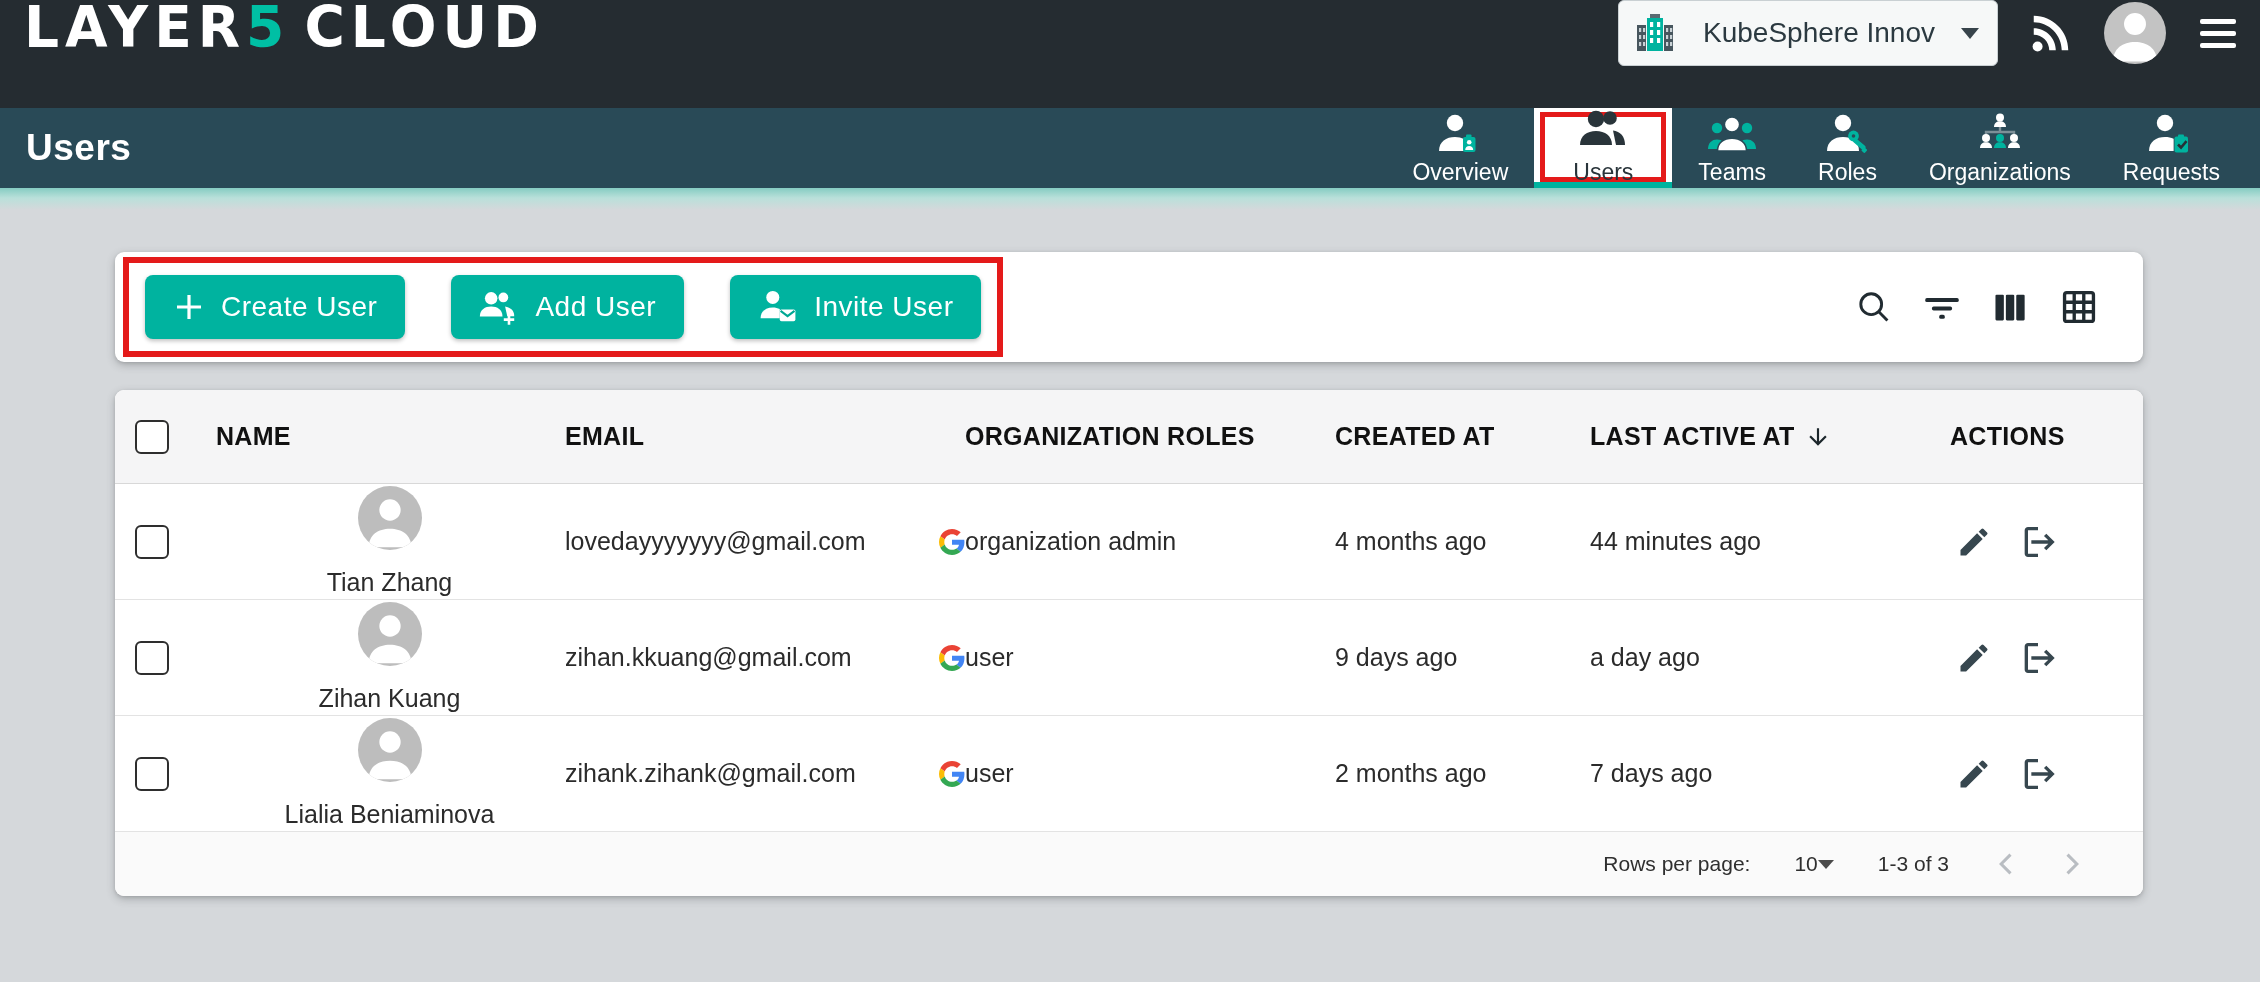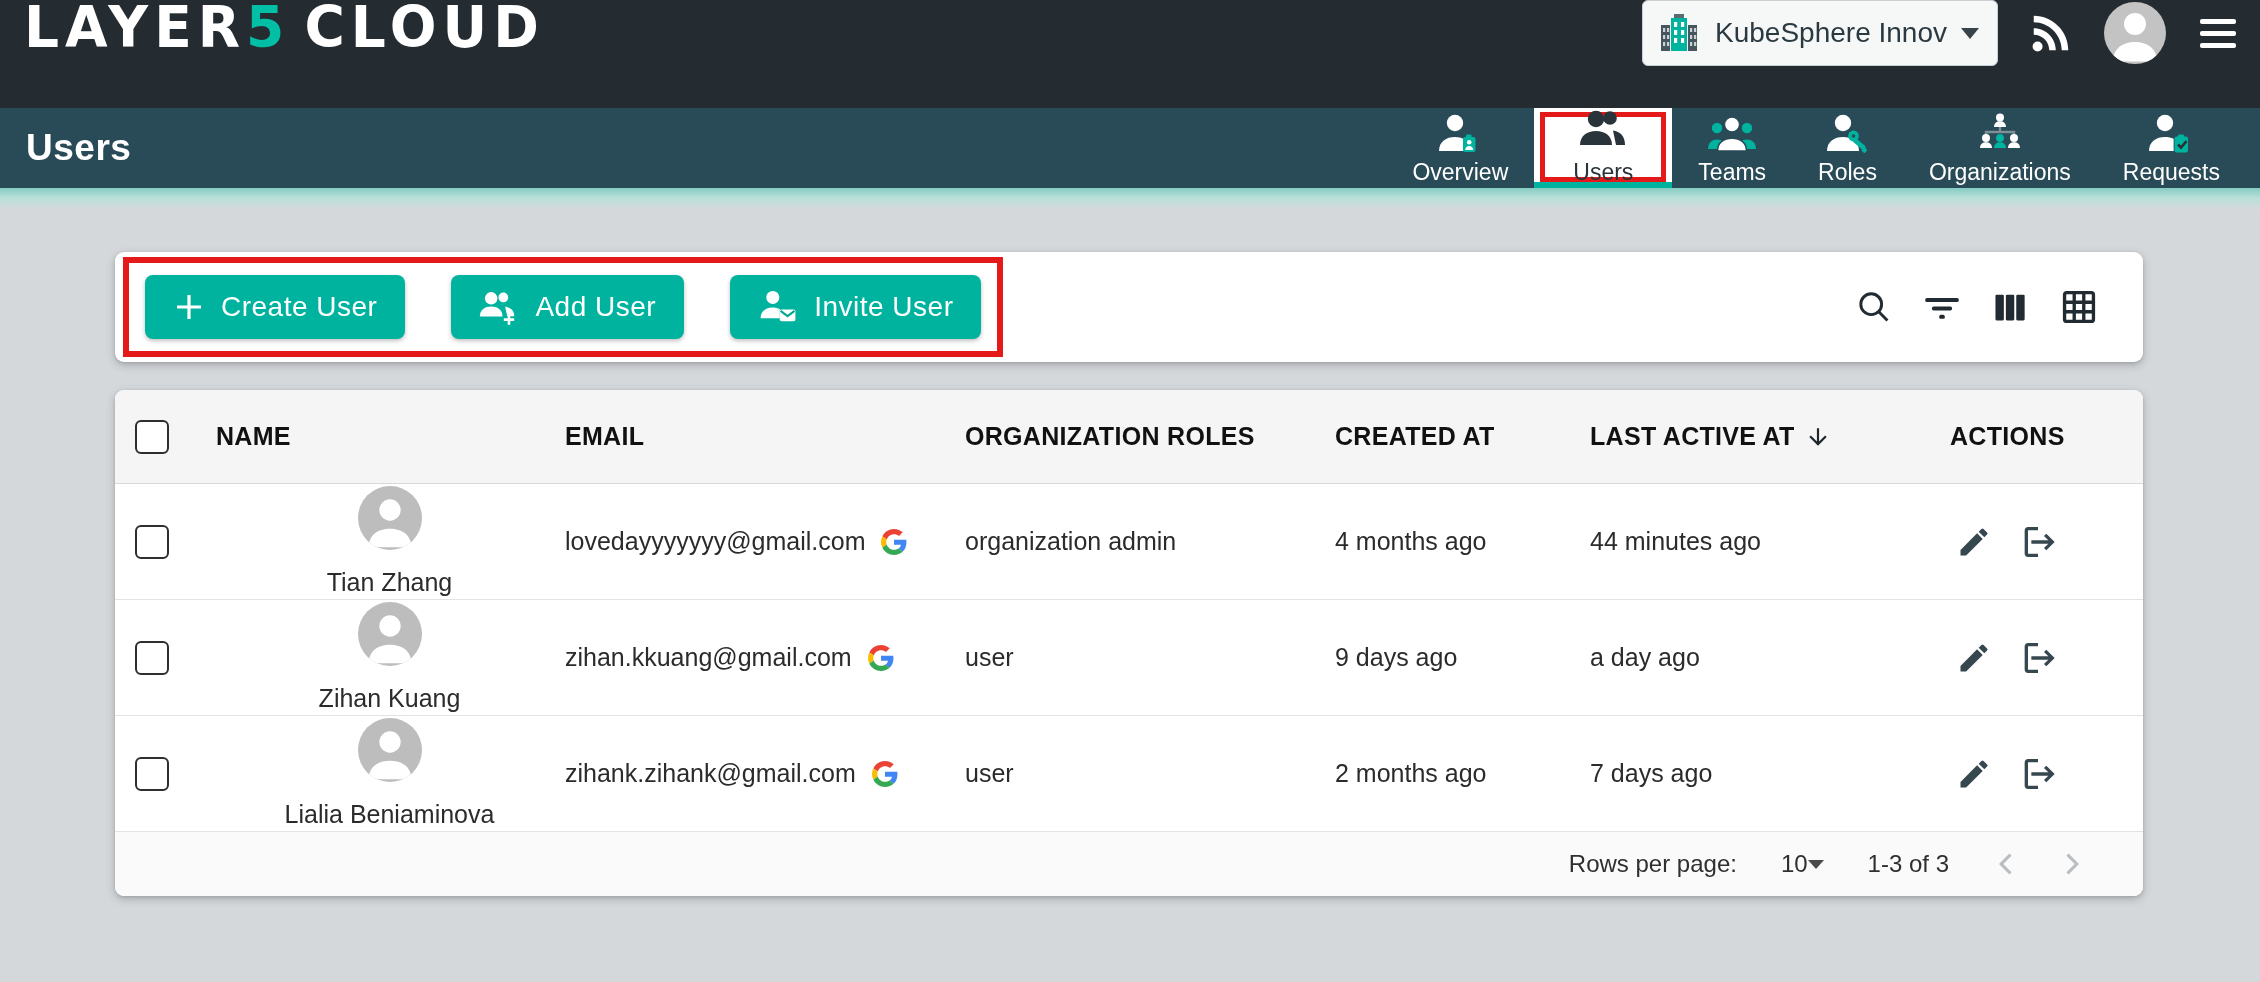--- a/index.html
+++ b/index.html
@@ -4,21 +4,21 @@
 <style>
   * { margin:0; padding:0; box-sizing:border-box; }
   html,body { width:2260px; height:982px; overflow:hidden; }
   body { font-family:"Liberation Sans","DejaVu Sans",sans-serif; background:#d5d8db; }
 
   
   .topbar { height:108px; background:#252c31; display:flex; align-items:flex-start; padding:0 20px 0 24px; }
   .logo { font-family:"DejaVu Sans",sans-serif; font-weight:900; font-size:55px; letter-spacing:6px; color:#fff; display:flex; align-items:center; line-height:1; transform:scaleY(1.04); }
   .logo .five { color:#00bfa4; margin-right:14px; }
   .topbar-right { margin-left:auto; display:flex; align-items:center; gap:30px; }
-  .org-selector { background:#f6f8f8; border:1px solid #c9d0d3; border-radius:6px; height:66px; padding:0 18px 0 14px; display:flex; align-items:center; gap:14px; cursor:pointer; }
+  .org-selector { background:#f6f8f8; border:1px solid #c9d0d3; border-radius:6px; height:66px; padding:0 18px 0 14px; display:flex; align-items:center; gap:26px; cursor:pointer; }
   .org-selector .org-label { font-size:28px; color:#2b3940; }
   .caret-down { width:0; height:0; border-left:9px solid transparent; border-right:9px solid transparent; border-top:11px solid #37444b; }
   .icon-btn { background:none; border:none; display:flex; align-items:center; cursor:pointer; }
   .avatar-circle { width:62px; height:62px; border-radius:50%; background:#c3c3c3; overflow:hidden; display:flex; align-items:flex-end; justify-content:center; }
   .hamburger { display:flex; flex-direction:column; gap:7px; padding:4px; }
   .hamburger span { width:36px; height:5px; background:#fff; border-radius:2px; }
 
   
   .subnav { height:80px; background:#294a57; display:flex; align-items:stretch; padding-left:26px; }
   .page-title { font-size:37px; font-weight:bold; color:#fff; align-self:center; letter-spacing:.5px; }
@@ -44,26 +44,26 @@
   .table-card { margin-top:28px; overflow:hidden; }
   .t-row { display:grid; grid-template-columns:85px 365px 400px 370px 255px 360px 1fr; align-items:center; }
   .t-head { background:#f5f5f6; height:94px; border-bottom:1px solid #d8d8d8; }
   .t-head .th { font-size:25px; font-weight:bold; color:#111; letter-spacing:.3px; display:flex; align-items:center; gap:10px; }
   .t-data { height:116px; border-bottom:1px solid #e3e3e3; background:#fff; }
   .cell-check { display:flex; justify-content:flex-start; padding-left:20px; }
   input[type="checkbox"] { appearance:none; -webkit-appearance:none; width:34px; height:34px; border:2.5px solid #2e2e2e; border-radius:6px; background:#fff; cursor:pointer; }
   .cell-name { display:flex; align-items:center; gap:18px; padding-left:14px;flex-direction:column; }
   .row-avatar { width:64px; height:64px; border-radius:50%; background:#bdbdbd; overflow:hidden; flex:none; display:flex; align-items:flex-end; justify-content:center; }
   .cell-text { font-size:25px; color:#2b2b2b; }
-  .cell-email { display:flex; align-items:center; gap:16px; }
+  .cell-email { display:flex; align-items:center; gap:16px;justify-content:space-between; }
   .cell-actions { display:flex; align-items:center; gap:26px; padding-left:6px; }
   .action-btn { background:none; border:none; cursor:pointer; display:flex; align-items:center; }
 
   .t-footer { height:64px; background:#fafafa; display:flex; align-items:center; justify-content:flex-end; gap:44px; padding-right:58px; }
-  .footer-text { font-size:24px; color:#2f2f2f; }
+  .footer-text { font-size:21px; color:#2f2f2f; }
   .rpp-select { display:flex; align-items:center; cursor:pointer; }
   .caret-small { width:0; height:0; border-left:8px solid transparent; border-right:8px solid transparent; border-top:9px solid #4a4a4a; }
   .pager { display:flex; align-items:center; gap:36px; }
 </style>
 </head>
 <body>
 
 <header class="topbar">
   <div class="logo">
     <span>LAYER</span>

